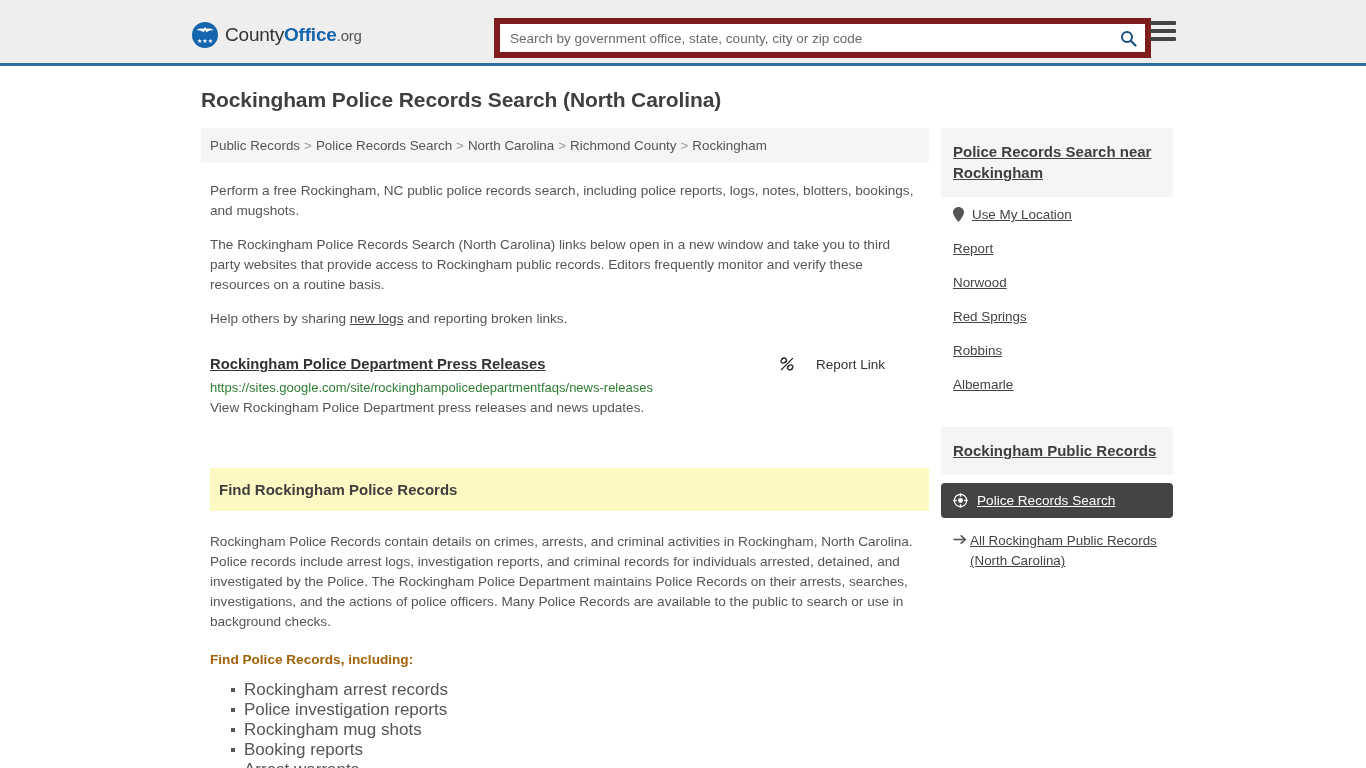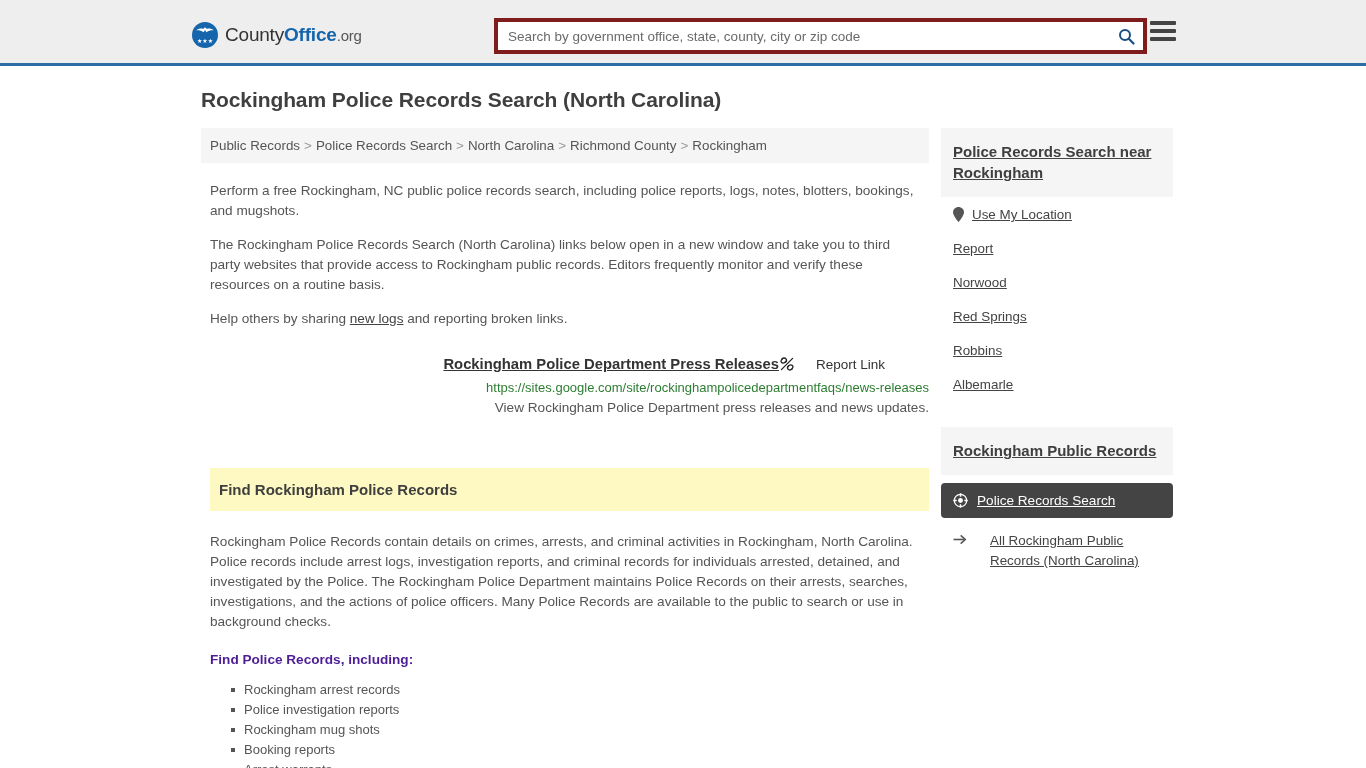--- a/index.html
+++ b/index.html
@@ -69,21 +69,21 @@
   .brand-text .b-county { font-weight: normal; }
   .brand-text .b-org { font-size: 15px; color: #555555; }
 
   .search-wrap {
     position: absolute;
     left: 494px;
     top: 18px;
     width: 645px;
     height: 28px;
     background: #ffffff;
-    border: 4px solid #7f1d1d;
+    border: 6px solid #7f1d1d;
     display: flex;
     align-items: center;
   }
   .search-input {
     border: 0;
     outline: 0;
     flex: 1;
     height: 26px;
     padding: 0 10px;
     font-family: "Liberation Sans", sans-serif;
@@ -187,21 +187,20 @@
   .intro p.first { margin-top: 18px; }
   .intro a.inline-link {
     color: #444444;
     text-decoration: underline;
   }
 
   
   .result {
     margin: 27px 0 0 9px;
     position: relative;
-    text-align: right;
   }
   .result-head {
     display: flex;
     align-items: flex-start;
   }
   .result-title {
     font-size: 14.8px;
     font-weight: bold;
     color: #333333;
     text-decoration: underline;
@@ -244,30 +243,30 @@
   }
   .section-body p {
     font-size: 13.6px;
     line-height: 20px;
     color: #555555;
     margin: 21px 0 0 0;
     max-width: 712px;
   }
   .section-body p.strong-line {
     font-weight: bold;
-    color: #4c1d95;
+    color: #a16207;
     margin-top: 18px;
   }
   .bullets {
     margin: 10px 0 0 0;
     padding-left: 34px;
     list-style: none;
   }
   .bullets li {
-    font-size: 13px;
+    font-size: 17px;
     line-height: 20px;
     color: #555555;
     position: relative;
   }
   .bullets li:before {
     content: "";
     position: absolute;
     left: -13px;
     top: 8px;
     width: 4px;
@@ -320,21 +319,21 @@
   .dark-btn a {
     color: #ffffff;
     text-decoration: underline;
     font-size: 13.6px;
   }
   .side-arrow-row {
     margin-top: 13px;
     padding-left: 12px;
     display: flex;
     align-items: flex-start;
-    gap: 24px;
+    gap: 4px;
     line-height: 20px;
   }
   .side-arrow-row a {
     color: #444444;
     text-decoration: underline;
     font-size: 13.4px;
     margin-left: -1px;
   }
   .arrow-icon { flex: none; margin-top: 3px; }
 </style>

